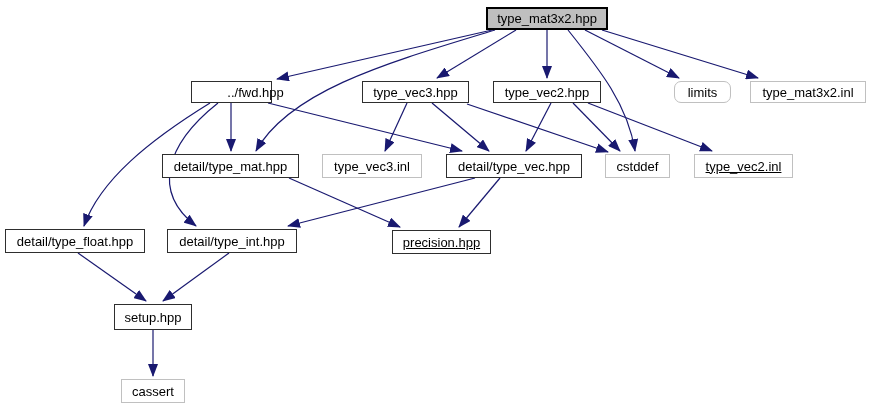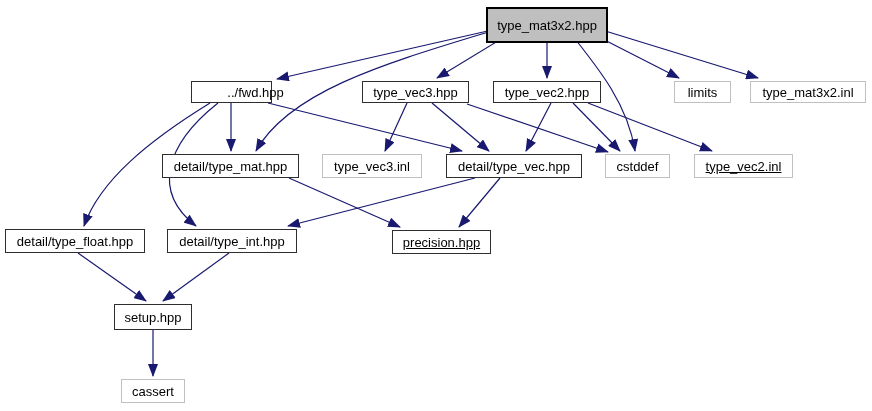--- a/index.html
+++ b/index.html
@@ -53,25 +53,25 @@
         <path d="M588,103 L712,151" class="edge" marker-end="url(#arrowhead)"></path>
         <path d="M289,178 L400,227" class="edge" marker-end="url(#arrowhead)"></path>
         <path d="M475,178 L288,226" class="edge" marker-end="url(#arrowhead)"></path>
         <path d="M500,178 L459,227" class="edge" marker-end="url(#arrowhead)"></path>
         <path d="M78,253 L146,301" class="edge" marker-end="url(#arrowhead)"></path>
         <path d="M229,253 L163,301" class="edge" marker-end="url(#arrowhead)"></path>
         <path d="M153,330 L153,376" class="edge" marker-end="url(#arrowhead)"></path>
       </g>
   </svg>
   <div>
-      <div class="node root" style="left: 486px; top: 7px; width: 122px; height: 36px;">type_mat3x2.hpp</div>
+      <div class="node root" style="left: 486px; top: 7px; width: 122px; height: 23px;">type_mat3x2.hpp</div>
       <div class="node linked" style="left: 191px; top: 81px; width: 81px; height: 22px; padding-left: 48px;">../fwd.hpp</div>
       <div class="node linked" style="left: 362px; top: 81px; width: 107px; height: 22px;">type_vec3.hpp</div>
       <div class="node linked" style="left: 493px; top: 81px; width: 108px; height: 22px;">type_vec2.hpp</div>
-      <div class="node plain" style="left: 674px; top: 81px; width: 57px; height: 22px;">limits</div>
+      <div class="node plain" style="left: 674px; top: 81px; width: 57px; height: 22px; border-radius: 7px;">limits</div>
       <div class="node plain" style="left: 750px; top: 81px; width: 116px; height: 22px;">type_mat3x2.inl</div>
       <div class="node linked" style="left: 162px; top: 154px; width: 137px; height: 24px;">detail/type_mat.hpp</div>
       <div class="node plain" style="left: 322px; top: 154px; width: 100px; height: 24px;">type_vec3.inl</div>
       <div class="node linked" style="left: 446px; top: 154px; width: 136px; height: 24px;">detail/type_vec.hpp</div>
       <div class="node plain" style="left: 605px; top: 154px; width: 65px; height: 24px;">cstddef</div>
       <div class="node plain" style="left: 694px; top: 154px; width: 99px; height: 24px; text-decoration: underline;">type_vec2.inl</div>
       <div class="node linked" style="left: 5px; top: 229px; width: 140px; height: 24px;">detail/type_float.hpp</div>
       <div class="node linked" style="left: 167px; top: 229px; width: 130px; height: 24px;">detail/type_int.hpp</div>
       <div class="node linked" style="left: 392px; top: 230px; width: 99px; height: 24px; text-decoration: underline;">precision.hpp</div>
       <div class="node linked" style="left: 114px; top: 304px; width: 78px; height: 26px;">setup.hpp</div>

